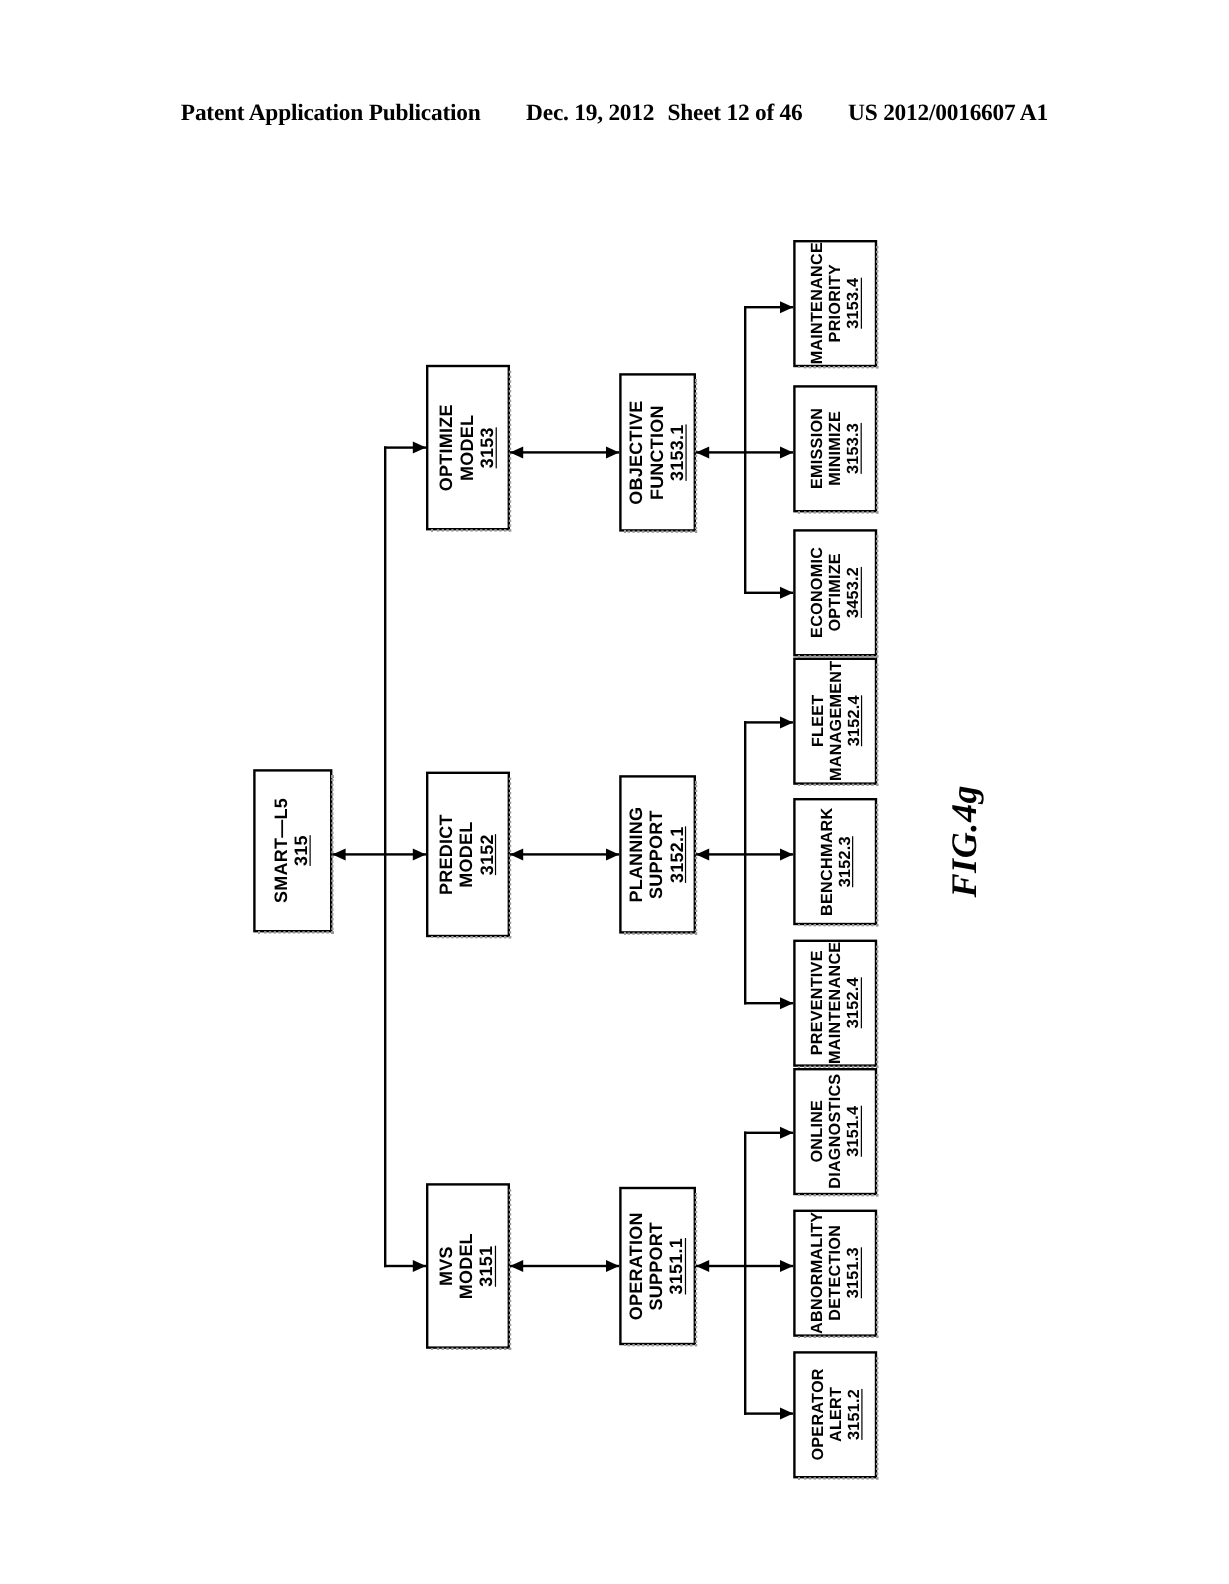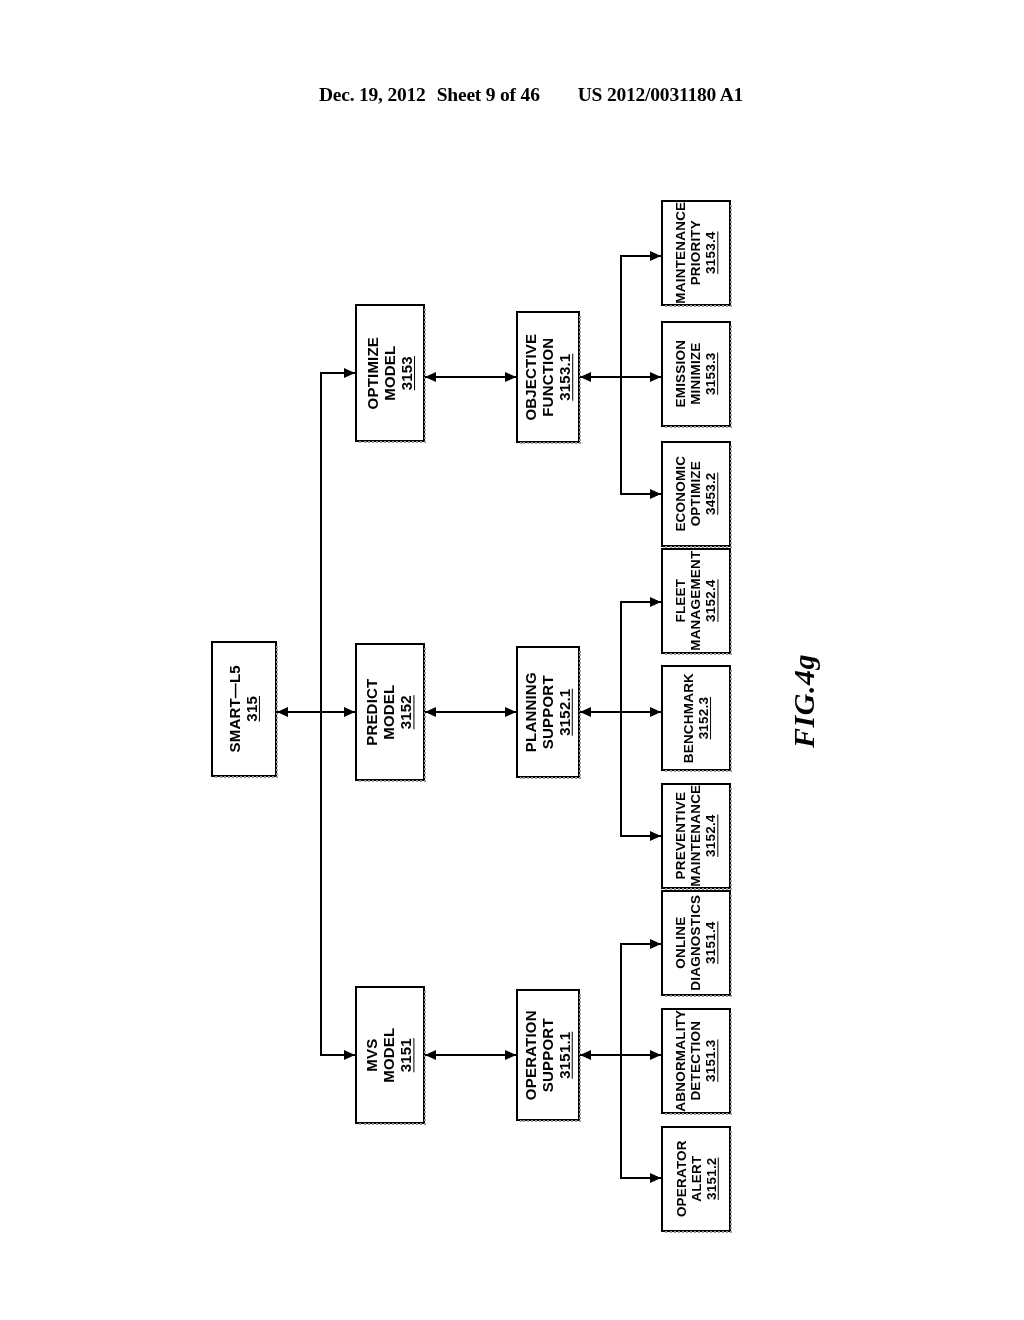--- a/index.html
+++ b/index.html
@@ -126,26 +126,27 @@
     font-weight: bold;
     font-size: 30px;
     letter-spacing: 0.5px;
     color: #000;
   }
 </style>
 </head>
 <body>
 
 <div id="page-header">
+  <span class="hdr-seg">Patent Application Publication</span>
   <span class="gap-a"></span>
   <span class="hdr-seg">Dec. 19, 2012</span>
   <span class="gap-b"></span>
-  <span class="hdr-seg">Sheet 9 of 46</span>
+  <span class="hdr-seg">Sheet 12 of 46</span>
   <span class="gap-c"></span>
-  <span class="hdr-seg">US 2012/0031180 A1</span>
+  <span class="hdr-seg">US 2012/0016607 A1</span>
 </div>
 
 <div id="figure">
 
   <div class="node" style="left:211px; top:641px; width:66px; height:136px;">
     <div class="vtext">
       <span class="ln">SMART—L5</span>
       <span class="ref">315</span>
     </div>
   </div>

